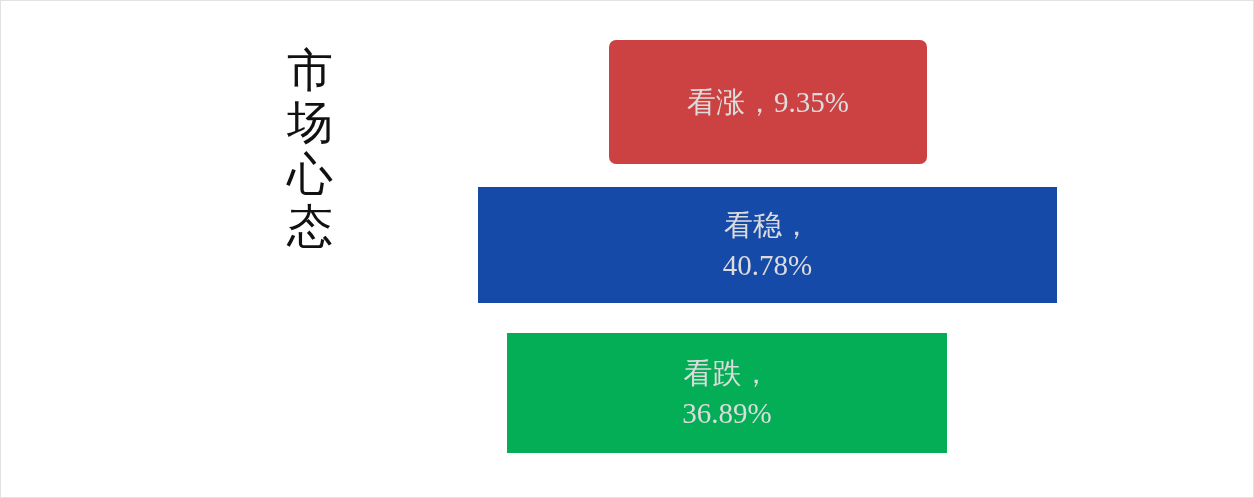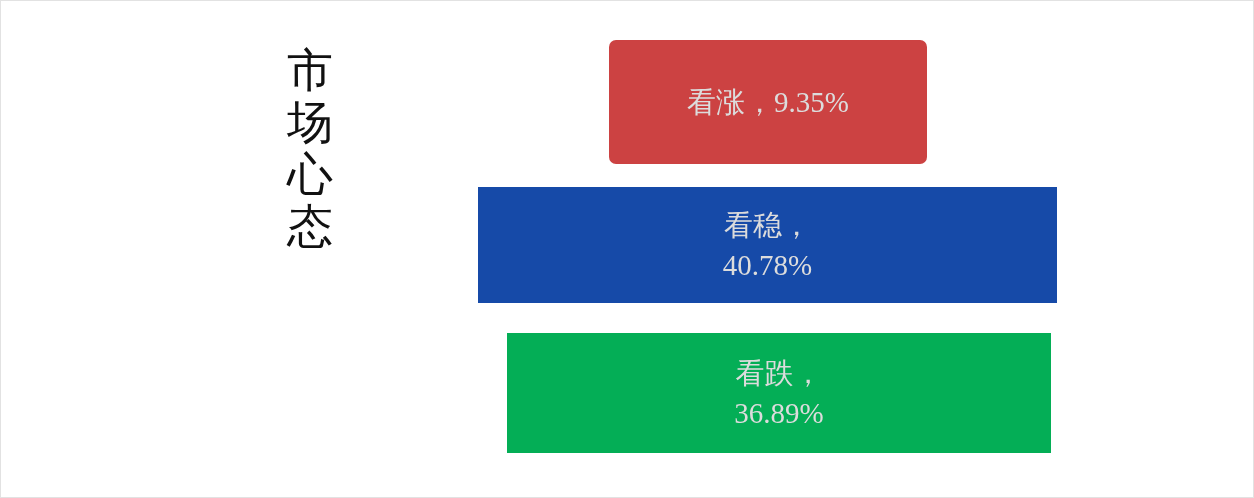--- a/index.html
+++ b/index.html
@@ -66,21 +66,21 @@
   }
   #bar-neutral {
     left: 477px;
     top: 186px;
     width: 579px;
     height: 116px;
   }
   #bar-bearish {
     left: 506px;
     top: 332px;
-    width: 544px;
+    width: 440px;
     height: 120px;
   }
 </style>
 </head>
 <body>
 
 <div id="canvas" style="background: rgb(255, 255, 255); border-color: rgb(226, 226, 226);">
 
   <div class="vlabel" style="color: rgb(17, 17, 17);">市
 场

